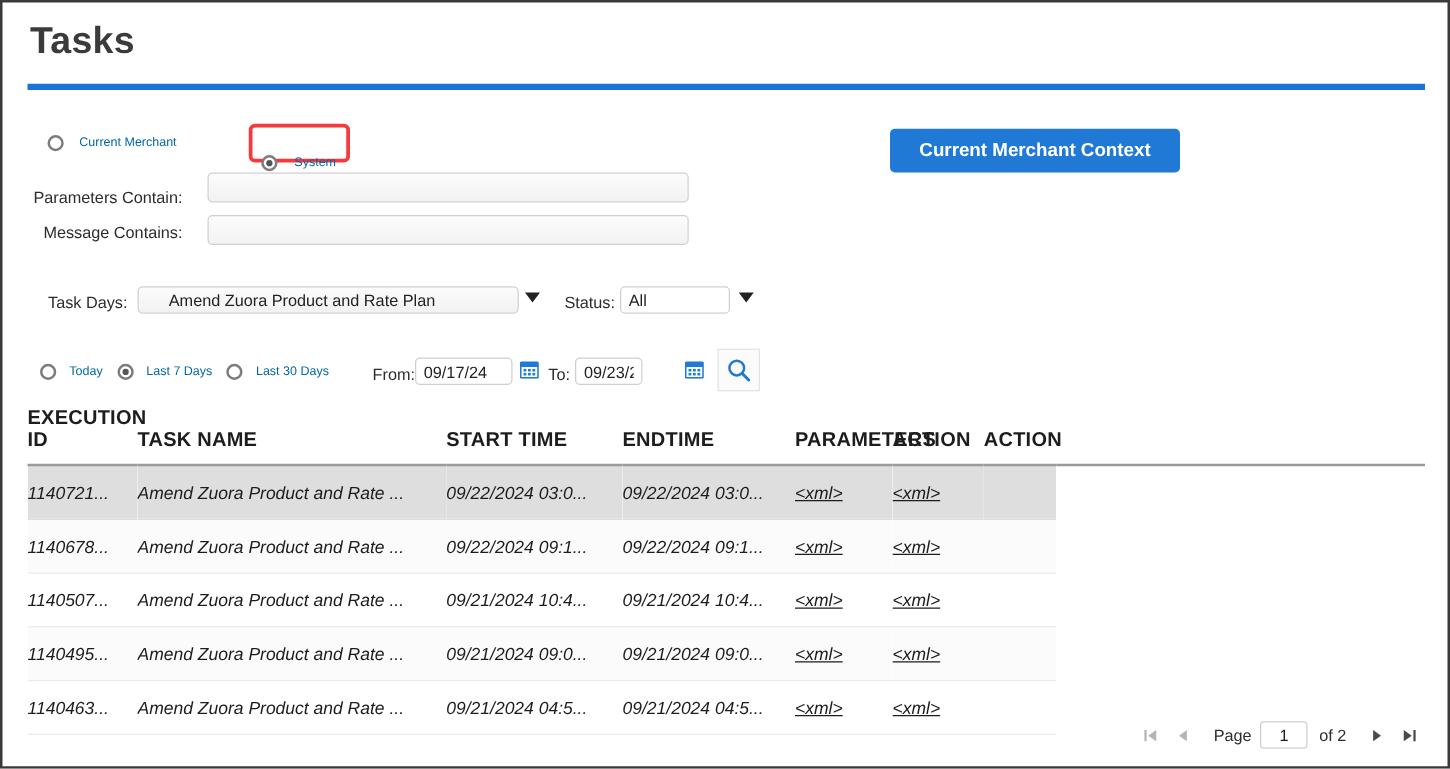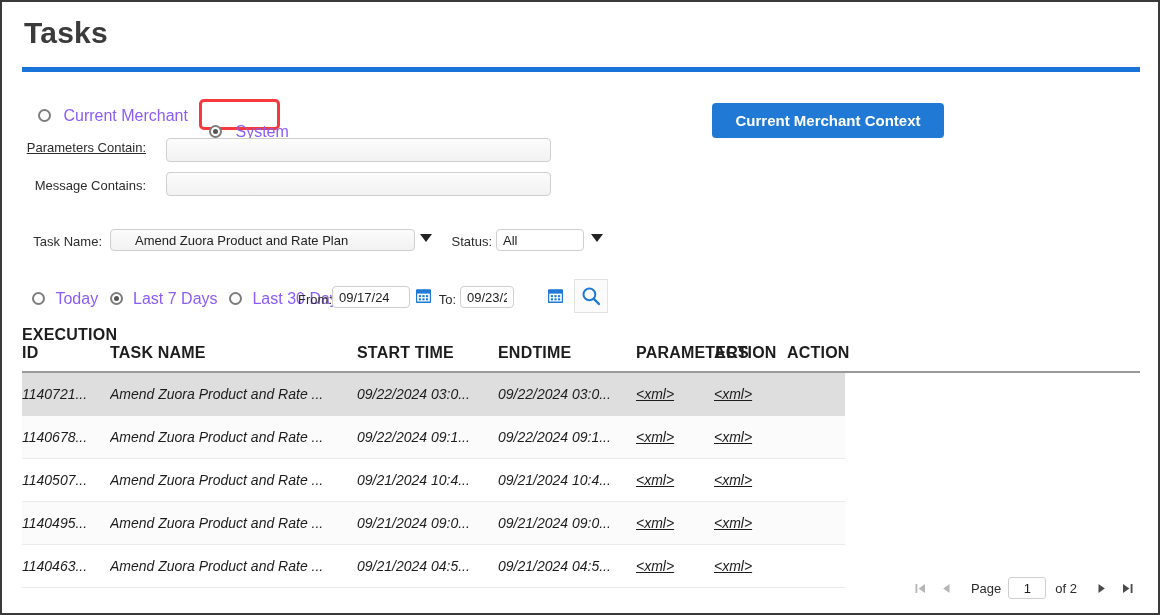--- a/index.html
+++ b/index.html
@@ -45,22 +45,22 @@
   }
   .radio.on::after {
     content: "";
     position: absolute;
     left: 2px; top: 2px;
     width: 5px; height: 5px;
     border-radius: 50%;
     background: #555555;
   }
   .lbl {
-    font-size: 16px;
-    color: #8b5cf6;
+    font-size: 10px;
+    color: #0369a1;
     vertical-align: middle;
   }
   .field {
     background: linear-gradient(#fcfcfc, #f2f2f2);
     border: 1px solid #cfcfcf;
     border-radius: 4px;
     font-family: "Liberation Sans", sans-serif;
     font-size: 13px;
     color: #222222;
     padding: 0 6px;
@@ -91,21 +91,21 @@
   .sys-opt { position: absolute; left: 207px; top: 120px; }
   .sys-opt .lbl { margin-left: 9px; }
 
   
   .lbl-right {
     position: absolute;
     font-size: 13px;
     color: #2c2c2c;
     text-align: right;
   }
-  #params-label { left: 16px; top: 138px; width: 128px; text-decoration: underline; }
+  #params-label { left: 16px; top: 148px; width: 128px; }
   #params-input { position: absolute; left: 164px; top: 136px; width: 385px; height: 24px; }
   #message-label { left: 16px; top: 176px; width: 128px; }
   #message-input { position: absolute; left: 164px; top: 170px; width: 385px; height: 24px; }
 
   
   #taskname-label { left: 10px; top: 232px; width: 90px; }
   #taskname-input { position: absolute; left: 108px; top: 227px; width: 305px; height: 22px; padding-left: 24px; }
   #taskname-caret { position: absolute; left: 418px; top: 232px; }
   #status-label { left: 438px; top: 232px; width: 52px; }
   #status-input { position: absolute; left: 494px; top: 227px; width: 88px; height: 22px; }
@@ -238,21 +238,21 @@
     <span class="radio on"></span>
     <span class="lbl">System</span>
   </div>
 
   <div class="lbl-right" id="params-label">Parameters Contain:</div>
   <input class="field" id="params-input" type="text" value="" style="">
 
   <div class="lbl-right" id="message-label">Message Contains:</div>
   <input class="field" id="message-input" type="text" value="" style="">
 
-  <div class="lbl-right" id="taskname-label">Task Name:</div>
+  <div class="lbl-right" id="taskname-label">Task Days:</div>
   <input class="field" id="taskname-input" type="text" value="Amend Zuora Product and Rate Plan" style="">
   <span class="caret" id="taskname-caret"></span>
 
   <div class="lbl-right" id="status-label">Status:</div>
   <input class="field white" id="status-input" type="text" value="All" style="">
   <span class="caret" id="status-caret"></span>
 
   <div class="date-row">
     <span class="opt">
       <span class="radio"></span>

